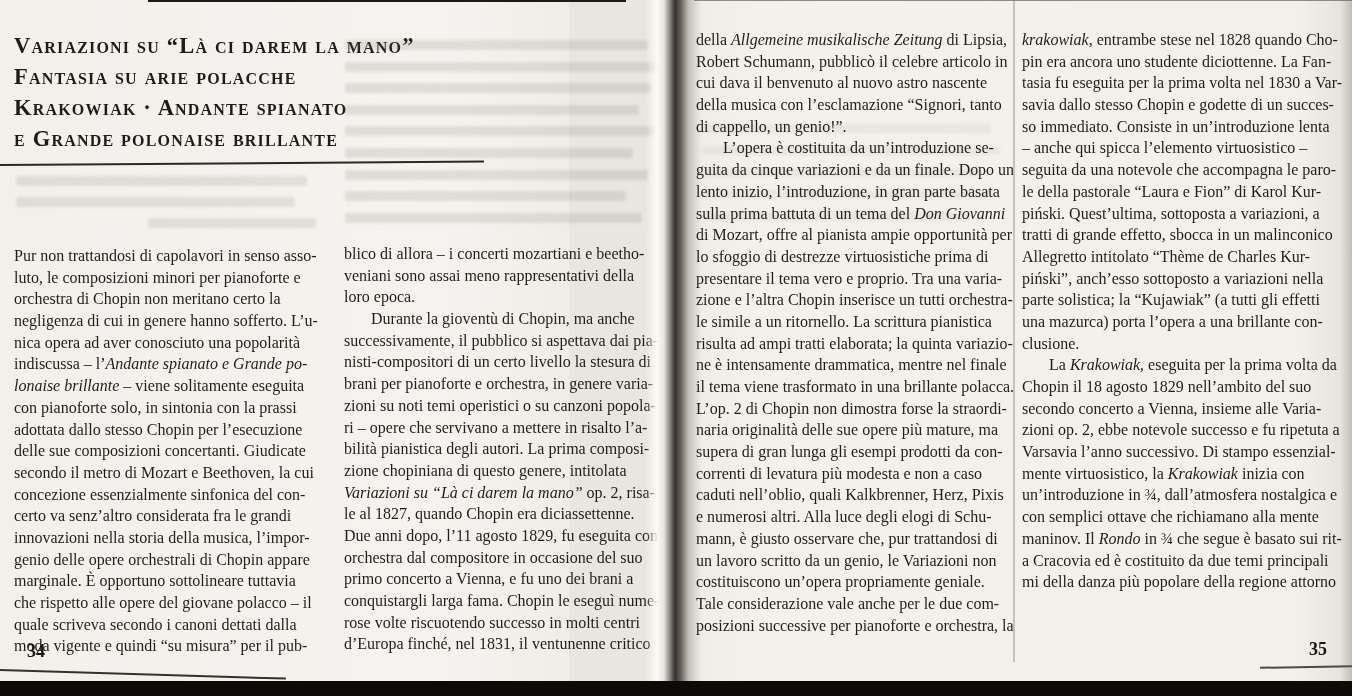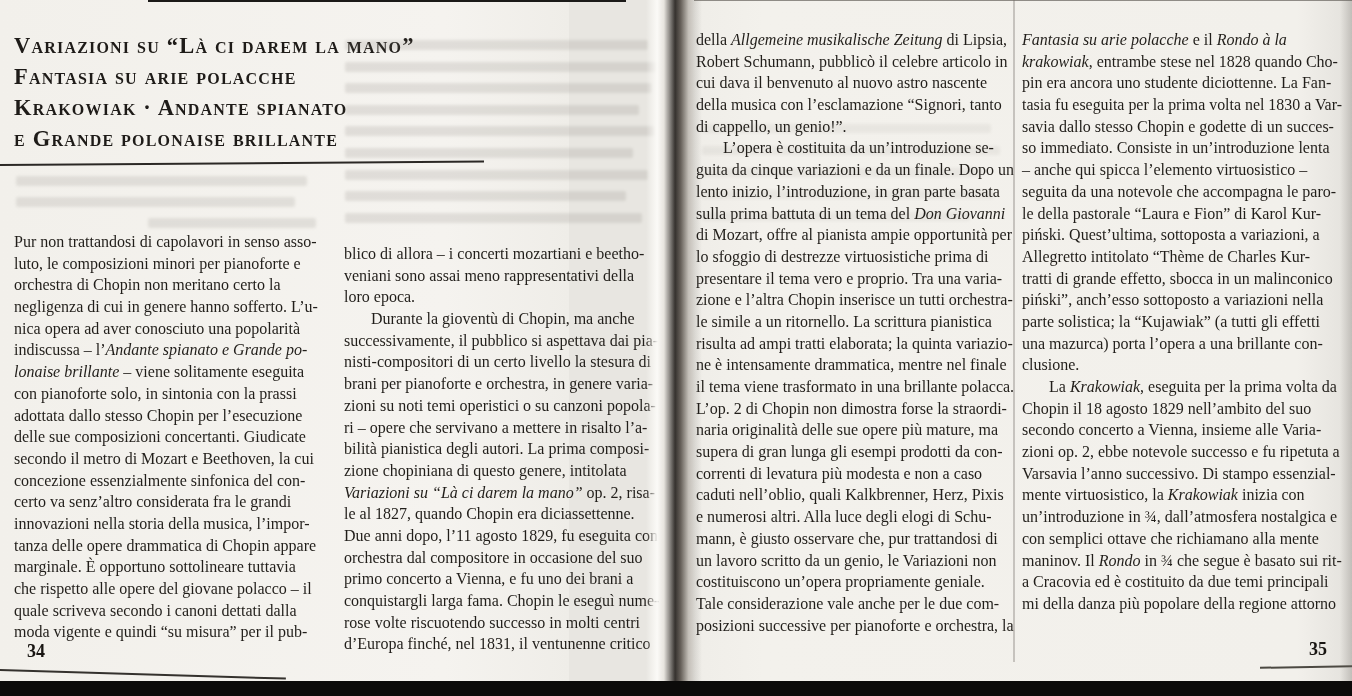--- a/index.html
+++ b/index.html
@@ -24,21 +24,21 @@
   .title-line{
     font-variant:small-caps;font-weight:bold;white-space:nowrap;
     font-size:22.5px;line-height:31px;letter-spacing:1.2px;
   }
   .title-rule{
     position:absolute;left:-14px;top:134px;width:484px;height:2px;
     background:#2b2825;transform:rotate(-0.4deg);transform-origin:left center;
   }
   
   .col{position:absolute;color:#211e1a;}
-  #col-l1{left:14px;top:231px;width:320px;}
+  #col-l1{left:14px;top:245px;width:320px;}
   #col-l2{left:344px;top:243px;width:322px;}
   #col-r1{left:28px;top:29px;width:318px;}  
   #col-r2{left:354px;top:29px;width:320px;}
   .tline{
     height:21.7px;line-height:21.7px;font-size:16px;
     white-space:nowrap;overflow:visible;transform-origin:left center;
   }
   .tline .it{font-style:italic;}
   .tline.ind{padding-left:27px;}
   
@@ -138,21 +138,21 @@
         <div class="tline"><span>nica opera ad aver conosciuto una popolarità</span></div>
         <div class="tline"><span>indiscussa – l’</span><span class="it">Andante spianato e Grande po-</span></div>
         <div class="tline"><span class="it">lonaise brillante</span><span> – viene solitamente eseguita</span></div>
         <div class="tline"><span>con pianoforte solo, in sintonia con la prassi</span></div>
         <div class="tline"><span>adottata dallo stesso Chopin per l’esecuzione</span></div>
         <div class="tline"><span>delle sue composizioni concertanti. Giudicate</span></div>
         <div class="tline"><span>secondo il metro di Mozart e Beethoven, la cui</span></div>
         <div class="tline"><span>concezione essenzialmente sinfonica del con-</span></div>
         <div class="tline"><span>certo va senz’altro considerata fra le grandi</span></div>
         <div class="tline"><span>innovazioni nella storia della musica, l’impor-</span></div>
-        <div class="tline"><span>tanza delle opere drammatica di Chopin appare</span></div>
+        <div class="tline"><span>genio delle opere orchestrali di Chopin appare</span></div>
         <div class="tline"><span>marginale. È opportuno sottolineare tuttavia</span></div>
         <div class="tline"><span>che rispetto alle opere del giovane polacco – il</span></div>
         <div class="tline"><span>quale scriveva secondo i canoni dettati dalla</span></div>
         <div class="tline"><span>moda vigente e quindi “su misura” per il pub-</span></div>
       </div>
     <div class="col" id="col-l2">
         <div class="tline"><span>blico di allora – i concerti mozartiani e beetho-</span></div>
         <div class="tline"><span>veniani sono assai meno rappresentativi della</span></div>
         <div class="tline pend"><span>loro epoca.</span></div>
         <div class="tline ind"><span>Durante la gioventù di Chopin, ma anche</span></div>
@@ -210,32 +210,31 @@
         <div class="tline"><span>correnti di levatura più modesta e non a caso</span></div>
         <div class="tline"><span>caduti nell’oblio, quali Kalkbrenner, Herz, Pixis</span></div>
         <div class="tline"><span>e numerosi altri. Alla luce degli elogi di Schu-</span></div>
         <div class="tline"><span>mann, è giusto osservare che, pur trattandosi di</span></div>
         <div class="tline"><span>un lavoro scritto da un genio, le Variazioni non</span></div>
         <div class="tline"><span>costituiscono un’opera propriamente geniale.</span></div>
         <div class="tline"><span>Tale considerazione vale anche per le due com-</span></div>
         <div class="tline"><span>posizioni successive per pianoforte e orchestra, la</span></div>
       </div>
     <div class="col" id="col-r2">
-        <div class="tline"><span class="it">Fantasia su arie polacche</span><span> e il </span><span class="it">Rondo à la</span></div>
         <div class="tline"><span class="it">krakowiak</span><span>, entrambe stese nel 1828 quando Cho-</span></div>
         <div class="tline"><span>pin era ancora uno studente diciottenne. La Fan-</span></div>
         <div class="tline" style="transform: scaleX(0.993789);"><span>tasia fu eseguita per la prima volta nel 1830 a Var-</span></div>
         <div class="tline"><span>savia dallo stesso Chopin e godette di un succes-</span></div>
         <div class="tline"><span>so immediato. Consiste in un’introduzione lenta</span></div>
         <div class="tline"><span>– anche qui spicca l’elemento virtuosistico –</span></div>
         <div class="tline"><span>seguita da una notevole che accompagna le paro-</span></div>
         <div class="tline"><span>le della pastorale “Laura e Fion” di Karol Kur-</span></div>
         <div class="tline"><span>piński. Quest’ultima, sottoposta a variazioni, a</span></div>
+        <div class="tline"><span>tratti di grande effetto, sbocca in un malinconico</span></div>
         <div class="tline"><span>Allegretto intitolato “Thème de Charles Kur-</span></div>
-        <div class="tline"><span>tratti di grande effetto, sbocca in un malinconico</span></div>
         <div class="tline"><span>piński”, anch’esso sottoposto a variazioni nella</span></div>
         <div class="tline"><span>parte solistica; la “Kujawiak” (a tutti gli effetti</span></div>
         <div class="tline"><span>una mazurca) porta l’opera a una brillante con-</span></div>
         <div class="tline pend"><span>clusione.</span></div>
         <div class="tline ind"><span>La </span><span class="it">Krakowiak</span><span>, eseguita per la prima volta da</span></div>
         <div class="tline"><span>Chopin il 18 agosto 1829 nell’ambito del suo</span></div>
         <div class="tline"><span>secondo concerto a Vienna, insieme alle Varia-</span></div>
         <div class="tline"><span>zioni op. 2, ebbe notevole successo e fu ripetuta a</span></div>
         <div class="tline"><span>Varsavia l’anno successivo. Di stampo essenzial-</span></div>
         <div class="tline"><span>mente virtuosistico, la </span><span class="it">Krakowiak</span><span> inizia con</span></div>

